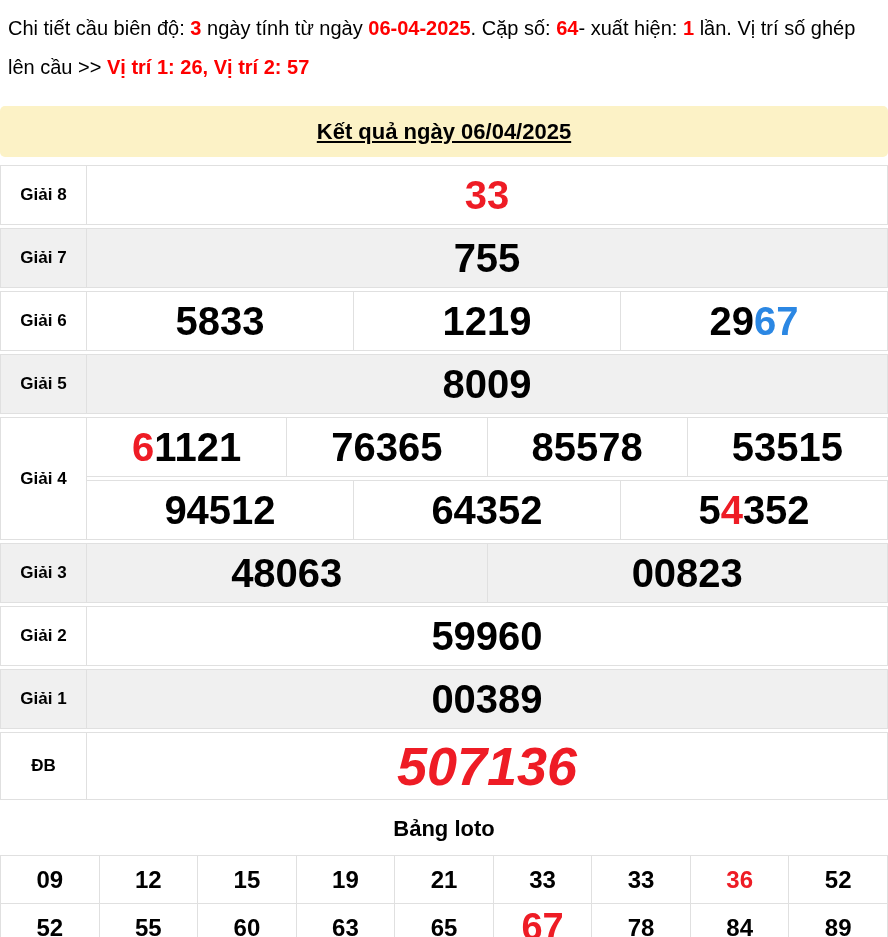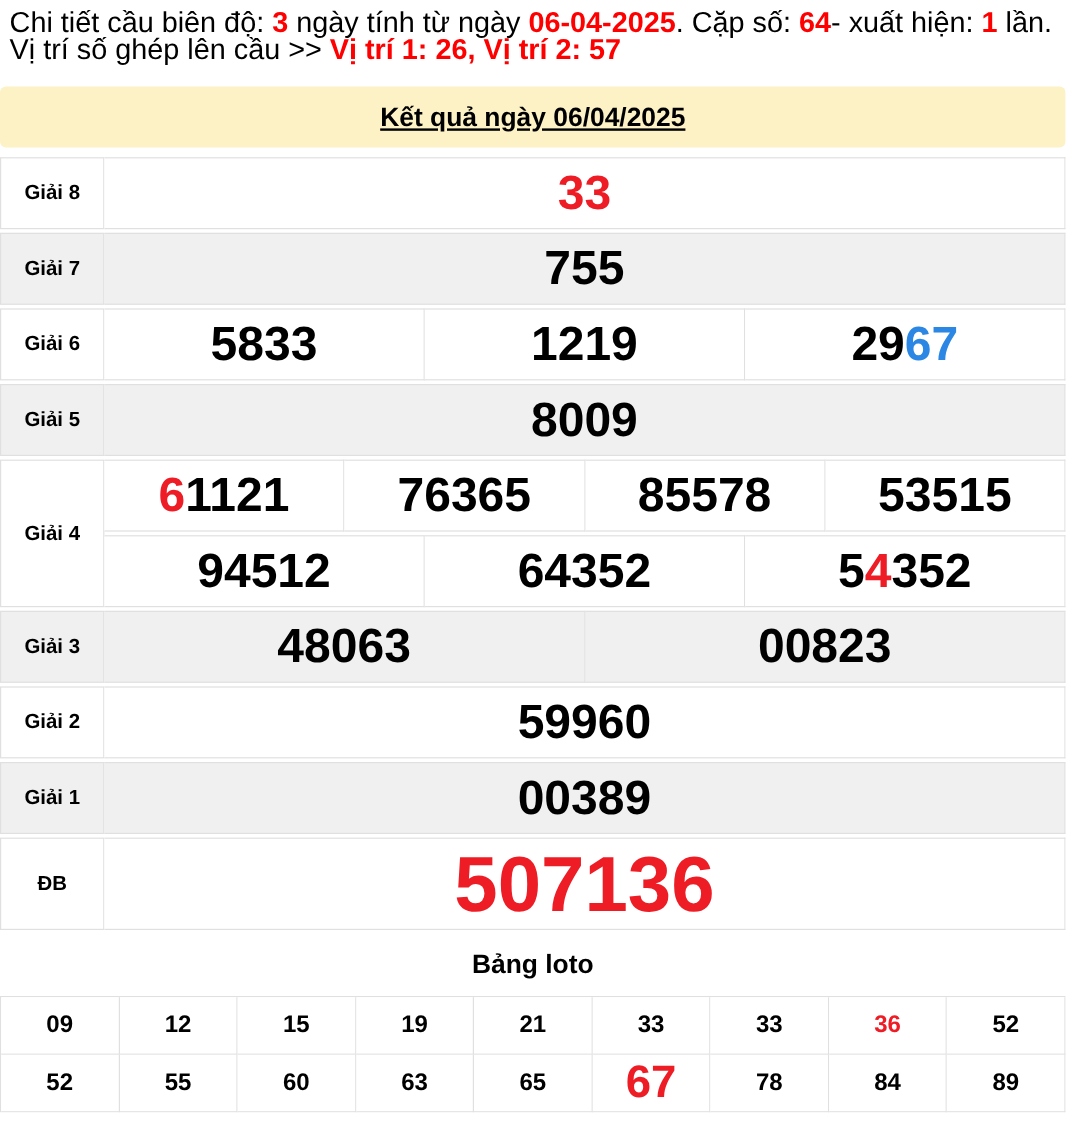--- a/index.html
+++ b/index.html
@@ -16,22 +16,22 @@
   body {
     width: 888px;
     font-family: "Liberation Sans", sans-serif;
     color: var(--text);
   }
   .page { width: 888px; overflow: hidden; }
 
   
   .header-text {
     padding: 9px 10px 0 8px;
-    font-size: 24px;
-    line-height: 22px;
+    font-size: 20px;
+    line-height: 39px;
     color: var(--text);
   }
   .header-text .seg-red { color: var(--header-red); font-weight: bold; }
 
   
   .banner {
     margin-top: 19px;
     height: 51px;
     background: var(--banner-bg);
     border-radius: 5px;
@@ -64,21 +64,21 @@
     border: 1px solid var(--border);
     border-left: none;
     display: flex;
     align-items: center;
     justify-content: center;
     font-size: 40px;
     font-weight: bold;
     background: #fff;
   }
   .prow.shaded .plabel, .prow.shaded .pcell { background: var(--shaded); }
-  .prow.size-xl .pcell { min-height: 68px; font-size: 65px; }
+  .prow.size-xl .pcell { min-height: 68px; font-size: 54px; font-style: italic; }
   .seg-num-red { color: var(--num-red); }
   .seg-num-blue { color: var(--blue); }
 
   
   .loto-title {
     margin-top: 16px;
     text-align: center;
     font-size: 22px;
     font-weight: bold;
   }
@@ -89,21 +89,21 @@
     border-top: 1px solid var(--border);
     border-left: 1px solid var(--border);
   }
   .loto-cell {
     height: 48px;
     border-right: 1px solid var(--border);
     border-bottom: 1px solid var(--border);
     display: flex;
     align-items: center;
     justify-content: center;
-    font-size: 20px;
+    font-size: 24px;
     font-weight: bold;
     background: #fff;
   }
   .loto-cell.red { color: var(--num-red); }
   .loto-cell.big { font-size: 38px; }
 </style>
 </head>
 <body>
 
 <div class="page">

